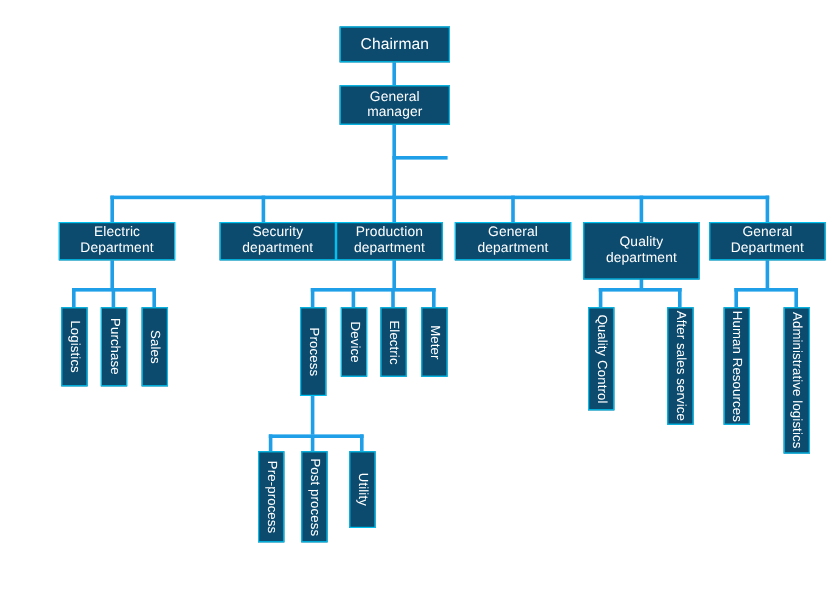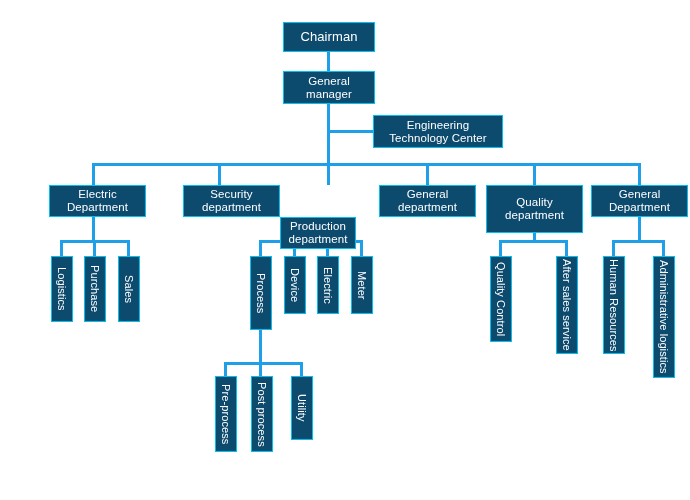--- a/index.html
+++ b/index.html
@@ -113,36 +113,32 @@
 
   <div class="node horiz big" style="left:283px; top:22px; width:92px; height:30px;">
     <span class="label">Chairman</span>
   </div>
 
   <div class="node horiz" style="left:283px; top:71px; width:92px; height:33px;">
     <span class="label">General
 manager</span>
   </div>
 
-  <div class="node horiz" style="left:373px; top:115px; width:130px; height:33px;">
-    <span class="label">Engineering
-Technology Center</span>
-  </div>
 
   <div class="node horiz" style="left:49px; top:185px; width:97px; height:32px;">
     <span class="label">Electric
 Department</span>
   </div>
 
   <div class="node horiz" style="left:183px; top:185px; width:97px; height:32px;">
     <span class="label">Security
 department</span>
   </div>
 
-  <div class="node horiz" style="left:280px; top:185px; width:76px; height:32px;margin-top:32px;">
+  <div class="node horiz" style="left:280px; top:185px; width:89px; height:32px;">
     <span class="label">Production
 department</span>
   </div>
 
   <div class="node horiz" style="left:379px; top:185px; width:97px; height:32px;">
     <span class="label">General
 department</span>
   </div>
 
   <div class="node horiz" style="left:486px; top:185px; width:97px; height:48px;">

